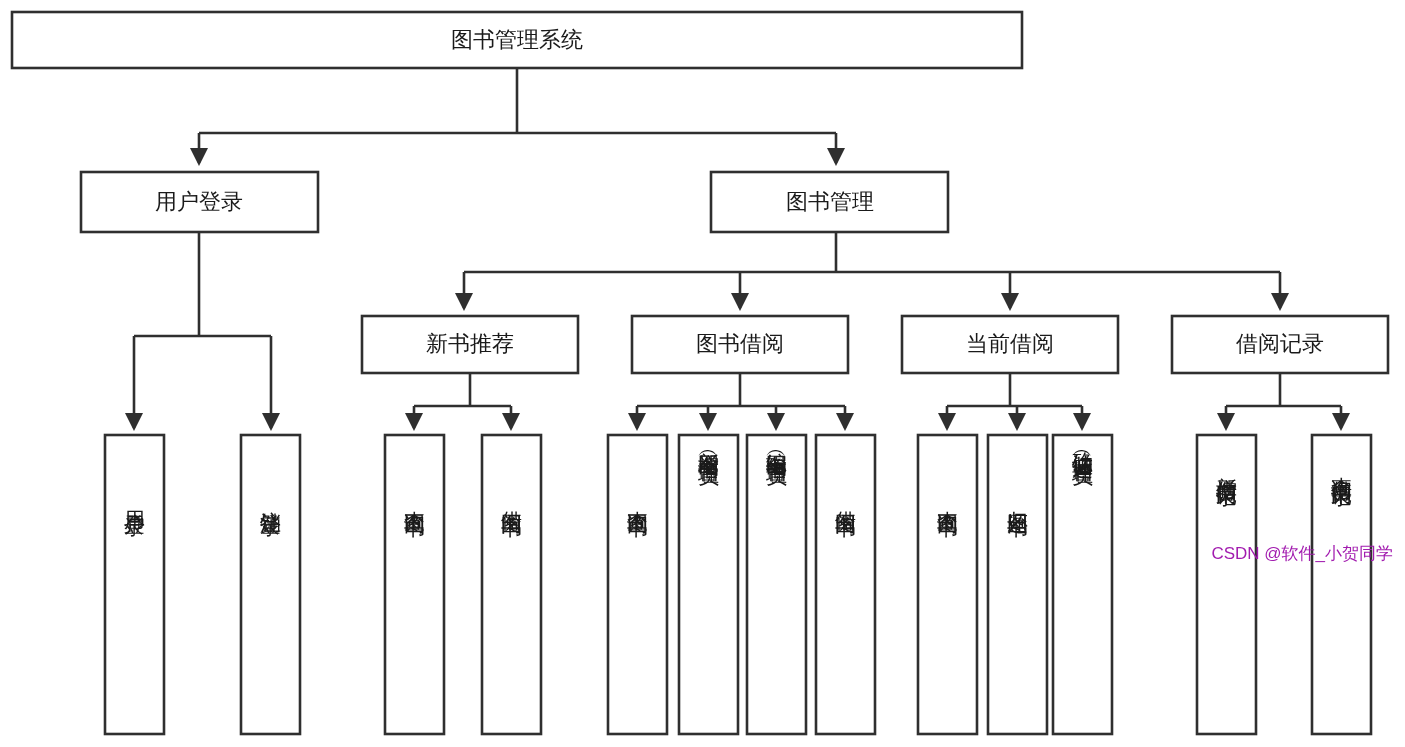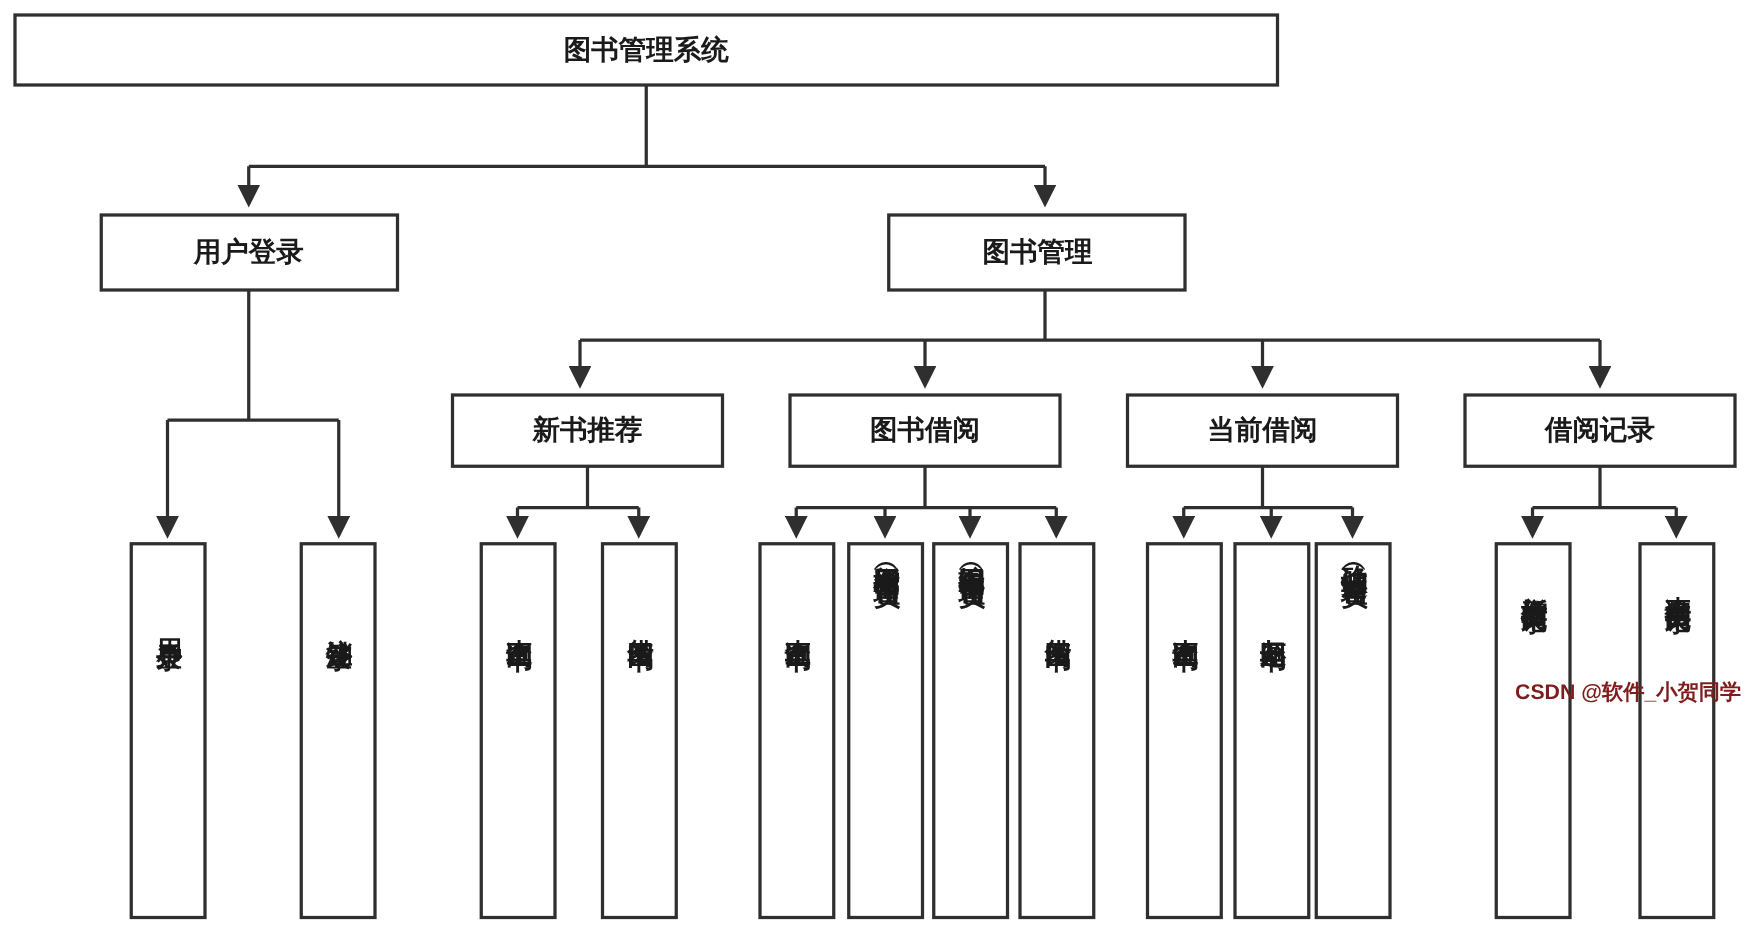--- a/index.html
+++ b/index.html
@@ -13,21 +13,20 @@
     position: relative;
     font-family: "Liberation Sans", sans-serif;
     overflow: hidden;
   }
   #diagram-root {
     position: absolute;
     left: 0;
     top: 0;
     width: 1405px;
     height: 571px;
-    font-weight: bold;
   }
   .node-box {
     fill: #ffffff;
     stroke: #2f2f2f;
     stroke-width: 2.6;
   }
   .node-label-h {
     font-family: "Liberation Sans", sans-serif;
     font-size: 22px;
     fill: #1a1a1a;
@@ -50,21 +49,21 @@
   .arrow-head {
     fill: #2f2f2f;
     stroke: none;
   }
   .watermark {
     position: absolute;
     right: 12px;
     bottom: 6px;
     font-family: "Liberation Sans", sans-serif;
     font-size: 17px;
-    color: #7f1d1d;
+    color: #a21caf;
     white-space: nowrap;
     user-select: none;
   }
 </style>
 </head>
 <body>
 
 <div id="diagram-root">
   <svg width="1405" height="747" viewBox="0 0 1405 747" xmlns="http://www.w3.org/2000/svg">
 

